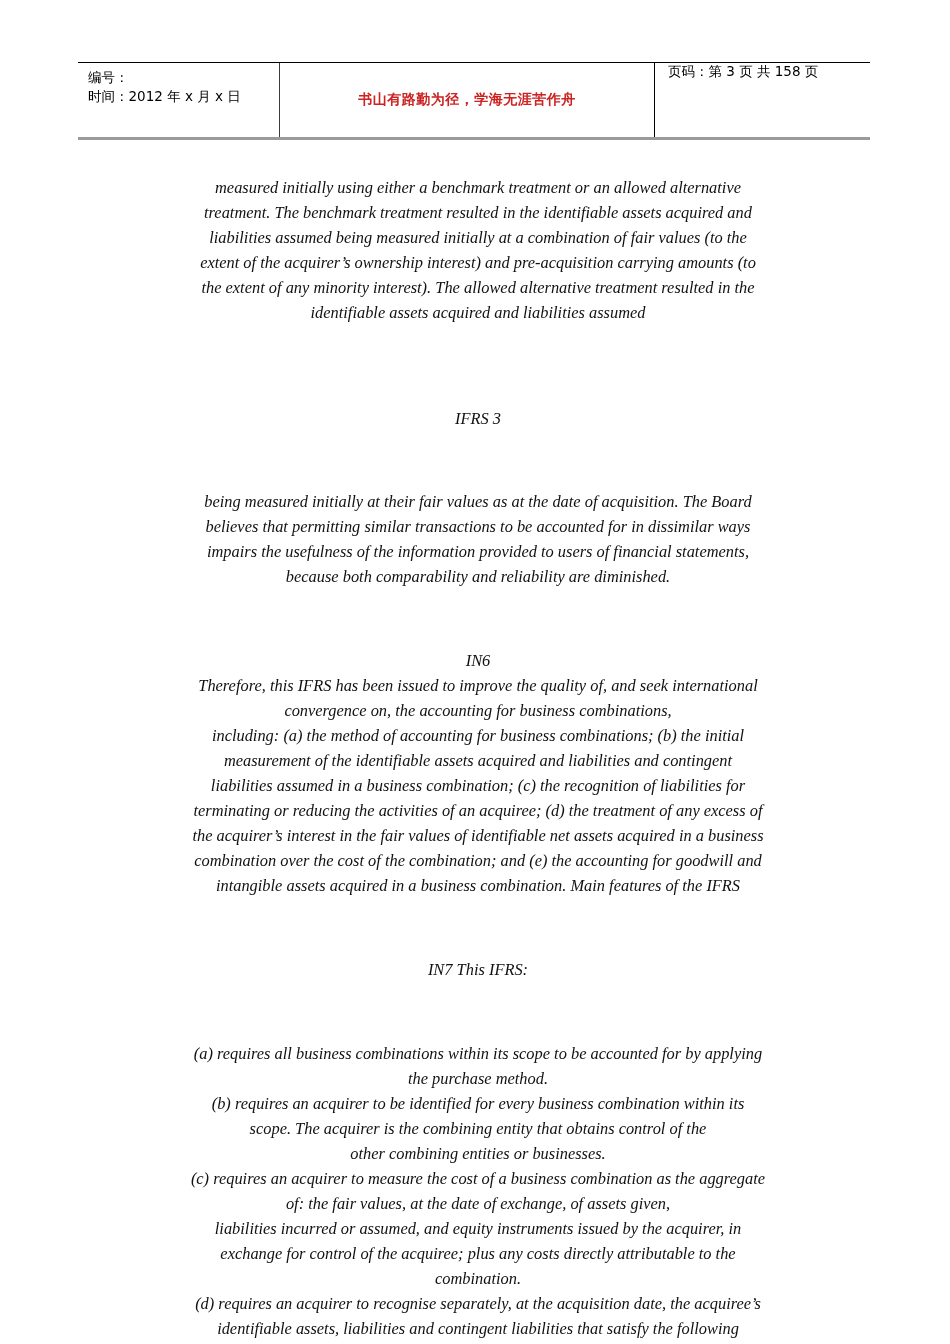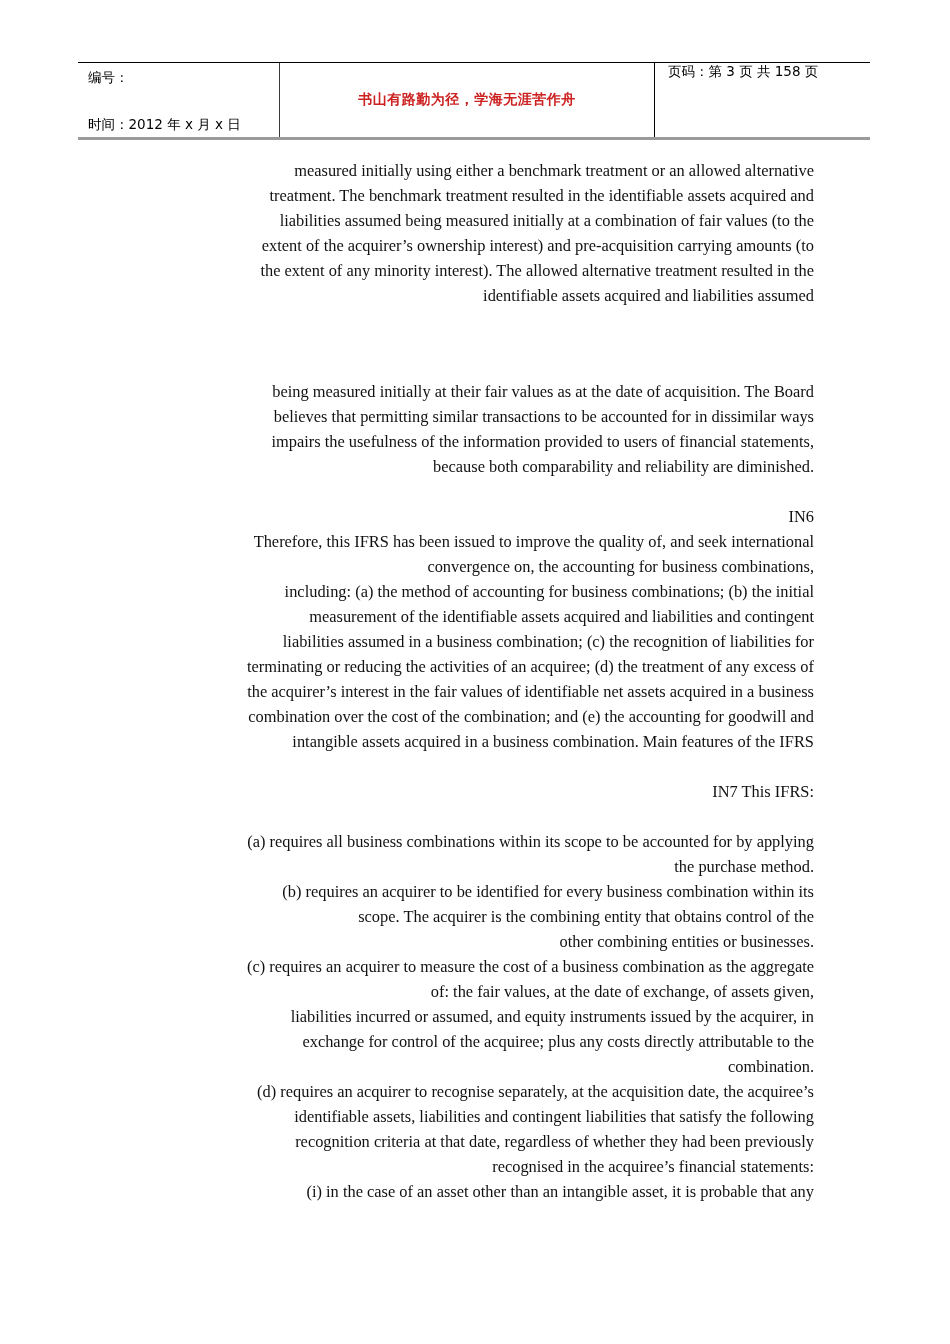--- a/index.html
+++ b/index.html
@@ -41,21 +41,20 @@
     display: flex;
     flex-direction: column;
     justify-content: center;
   }
   .hdr-cell-id {
     width: 202px;
     padding: 0 0 0 10px;
     border-right: 1.4px solid #3a3a3a;
     justify-content: flex-start;
     padding-top: 5px;
-    gap: 28px;
   }
   .hdr-cell-motto {
     width: 375px;
     border-right: 1.4px solid #000000;
     align-items: center;
     justify-content: center;
   }
   .hdr-cell-page {
     flex: 1 1 auto;
     padding-left: 13px;
@@ -89,23 +88,24 @@
     position: absolute;
     left: 142px;
     top: 158px;
     width: 672px;
   }
   .para {
     font-family: "Liberation Serif", "DejaVu Serif", serif;
     font-size: 16.4px;
     line-height: 25px;
     color: #111111;
-    text-align: right;
-    margin: 0;
+    text-align: center;
+    margin: 17px;
     white-space: pre-line;
+    font-style: italic;
   }
   .gap-lg { height: 47px; }
   .gap-md { height: 25px; }
   .gap-sm { height: 24px; }
 
   
   .footer {
     position: absolute;
     left: 0;
     top: 1245px;
@@ -147,20 +147,21 @@
 
     <p class="para">measured initially using either a benchmark treatment or an allowed alternative
 treatment. The benchmark treatment resulted in the identifiable assets acquired and
 liabilities assumed being measured initially at a combination of fair values (to the
 extent of the acquirer’s ownership interest) and pre-acquisition carrying amounts (to
 the extent of any minority interest). The allowed alternative treatment resulted in the
 identifiable assets acquired and liabilities assumed</p>
 
     <div class="gap-lg"></div>
 
+    <p class="para">IFRS 3</p>
 
     <div class="gap-sm"></div>
 
     <p class="para">being measured initially at their fair values as at the date of acquisition. The Board
 believes that permitting similar transactions to be accounted for in dissimilar ways
 impairs the usefulness of the information provided to users of financial statements,
 because both comparability and reliability are diminished.</p>
 
     <div class="gap-md"></div>
 

